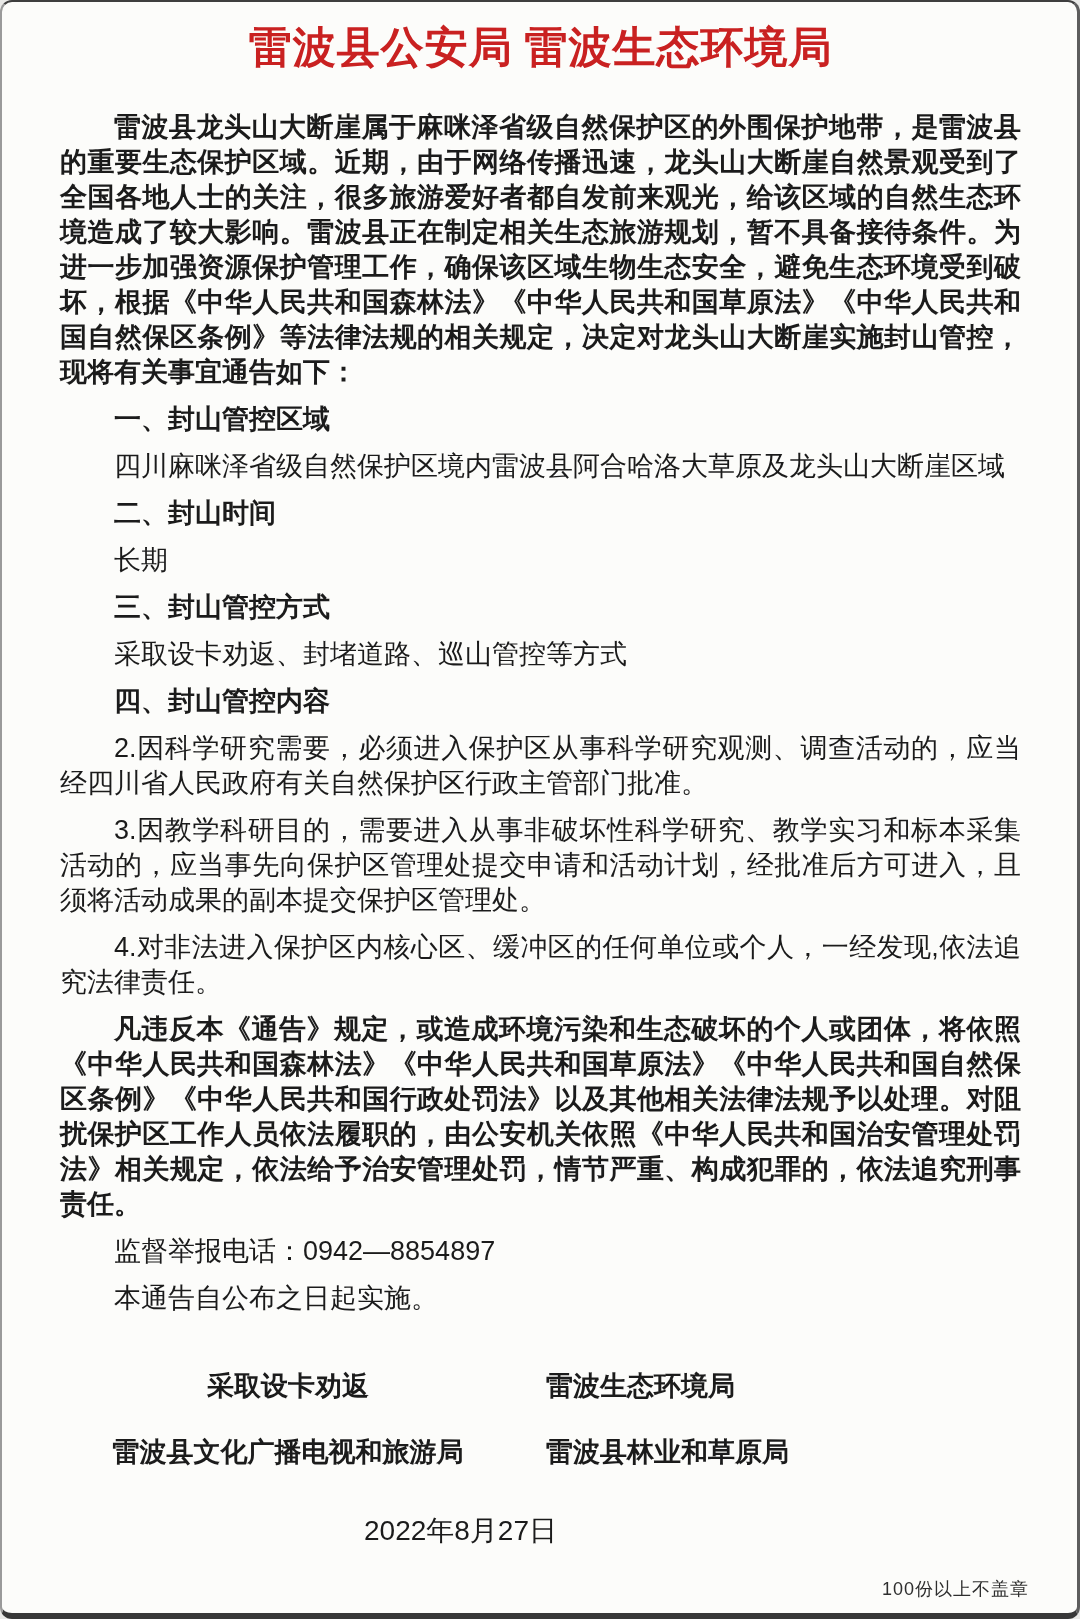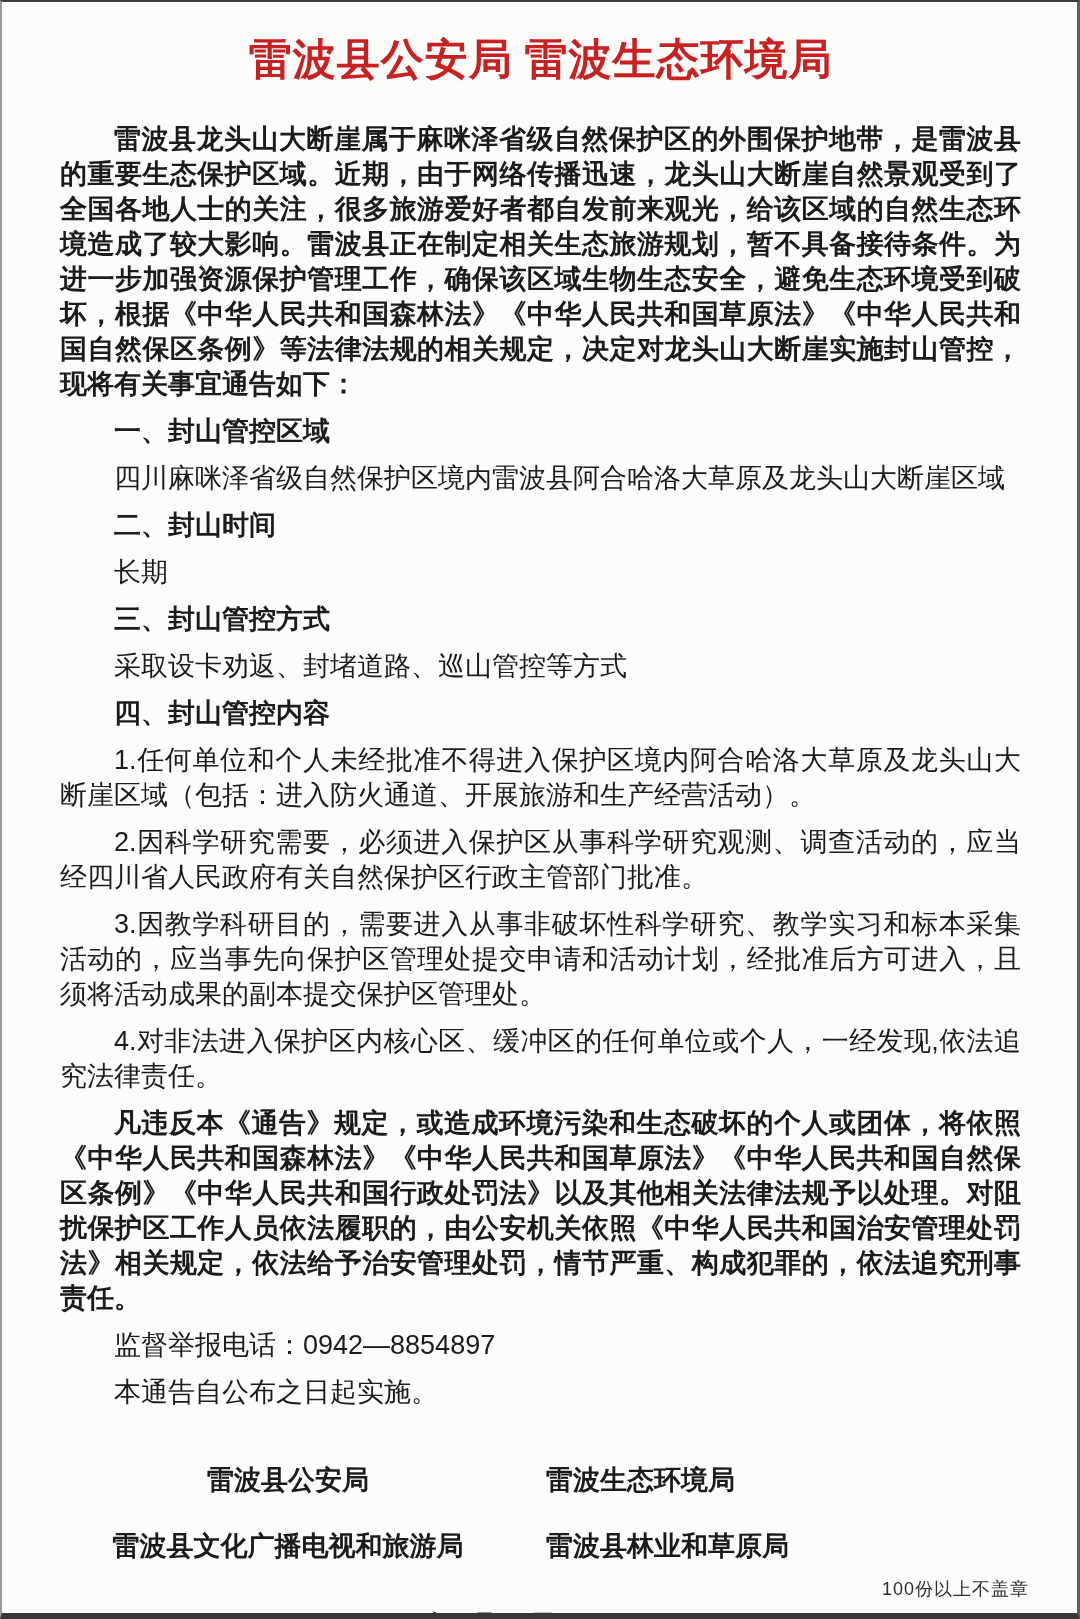--- a/index.html
+++ b/index.html
@@ -10,24 +10,25 @@
   .page {
     position: relative;
     width: 1080px;
     height: 1619px;
     box-sizing: border-box;
     background: #fcfcfa;
     border-top: 2px solid #3e3e3e;
     border-left: 2px solid #9a9a9a;
     border-right: 3px solid #5d5d5d;
     border-bottom: 6px solid #383838;
-    padding: 30px 44px 0 46px;
+    padding: 18px 44px 0 46px;
     overflow: hidden;
     font-family: "Liberation Sans", sans-serif;
     color: #1b1b1b;
+    border-radius: 12px;
   }
   .title-block {
     text-align: center;
     font-family: "Liberation Serif", "DejaVu Serif", serif;
     font-weight: bold;
     font-size: 43px;
     line-height: 56px;
     color: #c92121;
     letter-spacing: 1px;
   }
@@ -104,34 +105,33 @@
     <p class="section-heading">一、封山管控区域</p>
     <p class="para">四川麻咪泽省级自然保护区境内雷波县阿合哈洛大草原及龙头山大断崖区域</p>
 
     <p class="section-heading">二、封山时间</p>
     <p class="para">长期</p>
 
     <p class="section-heading">三、封山管控方式</p>
     <p class="para">采取设卡劝返、封堵道路、巡山管控等方式</p>
 
     <p class="section-heading">四、封山管控内容</p>
-    <p class="para">1.任何单位和个人未经批准不得进入保护区境内阿合哈洛大草原及龙头山大断崖区域（包括：进入防火通道、开展旅游和生产经营活动）。</p>
     <p class="para">2.因科学研究需要，必须进入保护区从事科学研究观测、调查活动的，应当经四川省人民政府有关自然保护区行政主管部门批准。</p>
     <p class="para">3.因教学科研目的，需要进入从事非破坏性科学研究、教学实习和标本采集活动的，应当事先向保护区管理处提交申请和活动计划，经批准后方可进入，且须将活动成果的副本提交保护区管理处。</p>
     <p class="para">4.对非法进入保护区内核心区、缓冲区的任何单位或个人，一经发现,依法追究法律责任。</p>
 
     <p class="bold-para">凡违反本《通告》规定，或造成环境污染和生态破坏的个人或团体，将依照《中华人民共和国森林法》《中华人民共和国草原法》《中华人民共和国自然保区条例》《中华人民共和国行政处罚法》以及其他相关法律法规予以处理。对阻扰保护区工作人员依法履职的，由公安机关依照《中华人民共和国治安管理处罚法》相关规定，依法给予治安管理处罚，情节严重、构成犯罪的，依法追究刑事责任。</p>
 
     <p class="para">监督举报电话：0942—8854897</p>
     <p class="para">本通告自公布之日起实施。</p>
   </div>
 
   <div class="sig-block">
     <div class="sig-row">
-      <div class="sig-left">雷波县公安局</div>
+      <div class="sig-left">采取设卡劝返</div>
       <div class="sig-right">雷波生态环境局</div>
     </div>
     <div class="sig-row">
       <div class="sig-left">雷波县文化广播电视和旅游局</div>
       <div class="sig-right">雷波县林业和草原局</div>
     </div>
   </div>
 
   <div class="date-line">2022年8月27日</div>
 

